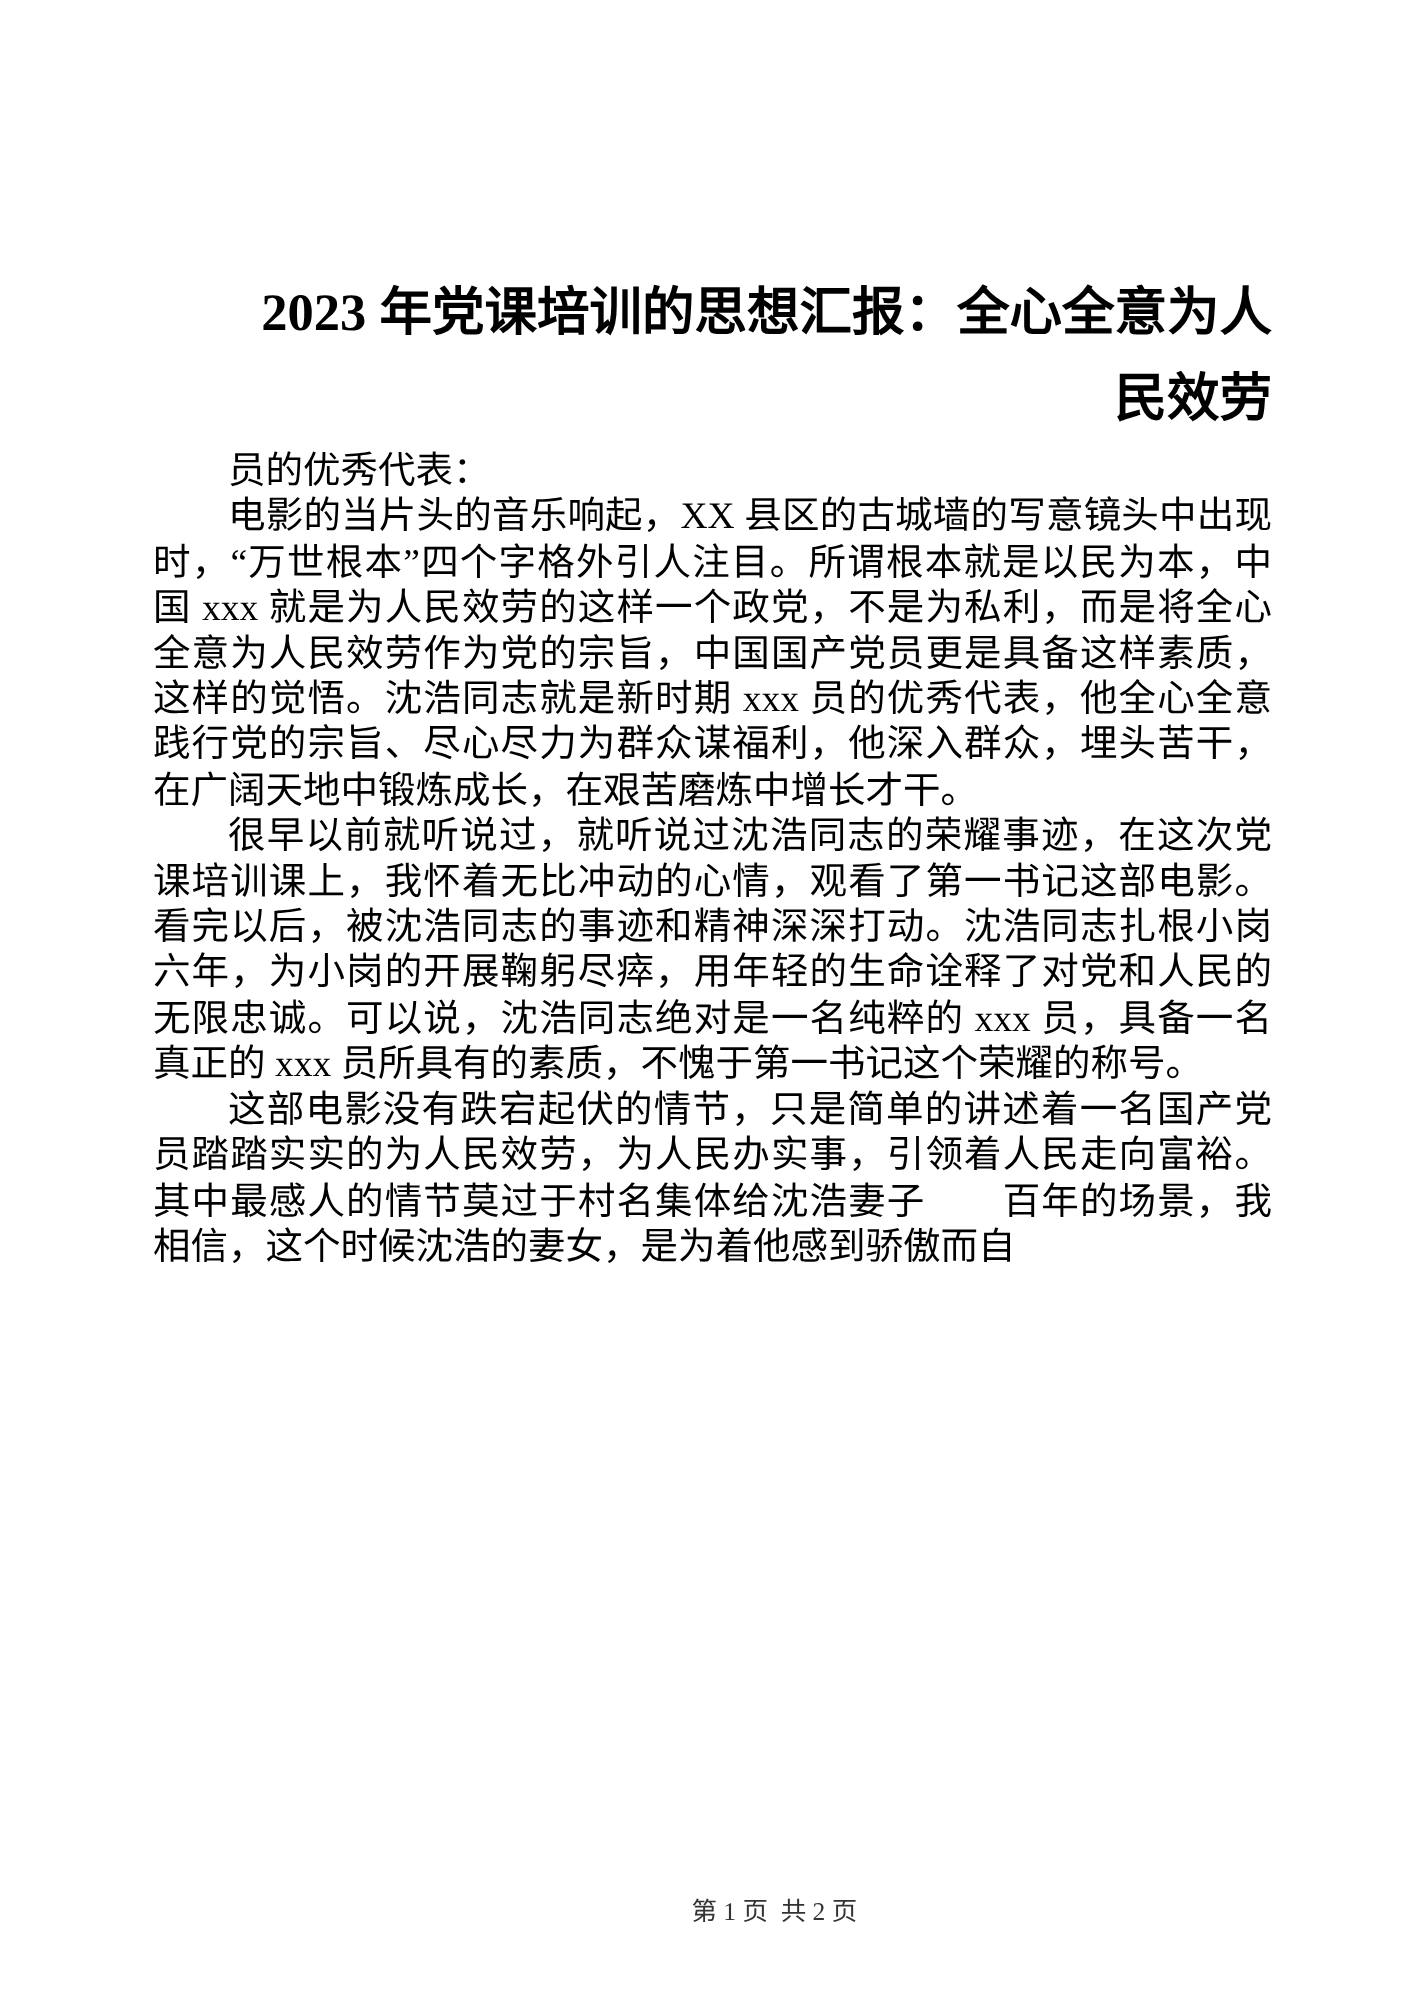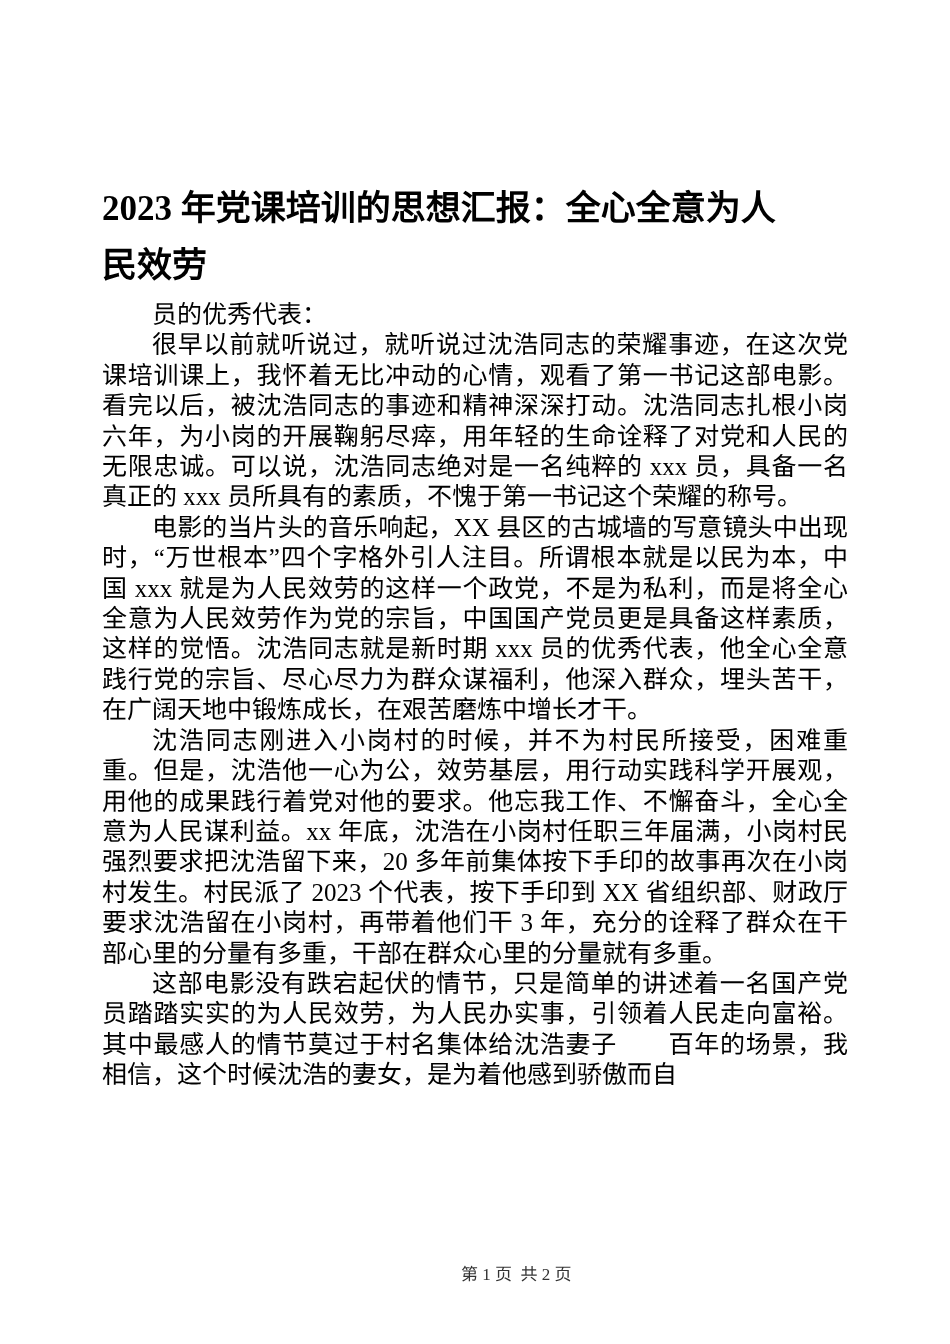--- a/index.html
+++ b/index.html
@@ -20,21 +20,21 @@
     position: absolute;
     left: 102px;
     top: 180px;
     width: 746px;
   }
   .doc-title {
     margin: 0 0 6px 0;
     font-size: 35px;
     font-weight: 700;
     line-height: 57px;
-    text-align: left;
+    text-align: right;
     white-space: pre-line; 
     color: #000000;
   }
   .doc-paragraph {
     margin: 0;
     font-size: 25px;
     line-height: 30.4px;
     text-align: justify;
     text-justify: inter-ideograph;
     text-indent: 2em;
@@ -52,22 +52,21 @@
   }
 </style>
 </head>
 <body>
 
 <div class="page">
   <div class="content">
     <h1 class="doc-title">2023 年党课培训的思想汇报：全心全意为人
 民效劳</h1>
     <p class="doc-paragraph">员的优秀代表：</p>
+    <p class="doc-paragraph">电影的当片头的音乐响起，XX 县区的古城墙的写意镜头中出现时，“万世根本”四个字格外引人注目。所谓根本就是以民为本，中国 xxx 就是为人民效劳的这样一个政党，不是为私利，而是将全心全意为人民效劳作为党的宗旨，中国国产党员更是具备这样素质，这样的觉悟。沈浩同志就是新时期 xxx 员的优秀代表，他全心全意践行党的宗旨、尽心尽力为群众谋福利，他深入群众，埋头苦干，在广阔天地中锻炼成长，在艰苦磨炼中增长才干。</p>
     <p class="doc-paragraph">很早以前就听说过，就听说过沈浩同志的荣耀事迹，在这次党课培训课上，我怀着无比冲动的心情，观看了第一书记这部电影。看完以后，被沈浩同志的事迹和精神深深打动。沈浩同志扎根小岗六年，为小岗的开展鞠躬尽瘁，用年轻的生命诠释了对党和人民的无限忠诚。可以说，沈浩同志绝对是一名纯粹的 xxx 员，具备一名真正的 xxx 员所具有的素质，不愧于第一书记这个荣耀的称号。</p>
-    <p class="doc-paragraph">电影的当片头的音乐响起，XX 县区的古城墙的写意镜头中出现时，“万世根本”四个字格外引人注目。所谓根本就是以民为本，中国 xxx 就是为人民效劳的这样一个政党，不是为私利，而是将全心全意为人民效劳作为党的宗旨，中国国产党员更是具备这样素质，这样的觉悟。沈浩同志就是新时期 xxx 员的优秀代表，他全心全意践行党的宗旨、尽心尽力为群众谋福利，他深入群众，埋头苦干，在广阔天地中锻炼成长，在艰苦磨炼中增长才干。</p>
-    <p class="doc-paragraph">沈浩同志刚进入小岗村的时候，并不为村民所接受，困难重重。但是，沈浩他一心为公，效劳基层，用行动实践科学开展观，用他的成果践行着党对他的要求。他忘我工作、不懈奋斗，全心全意为人民谋利益。xx 年底，沈浩在小岗村任职三年届满，小岗村民强烈要求把沈浩留下来，20 多年前集体按下手印的故事再次在小岗村发生。村民派了 2023 个代表，按下手印到 XX 省组织部、财政厅要求沈浩留在小岗村，再带着他们干 3 年，充分的诠释了群众在干部心里的分量有多重，干部在群众心里的分量就有多重。</p>
     <p class="doc-paragraph">这部电影没有跌宕起伏的情节，只是简单的讲述着一名国产党员踏踏实实的为人民效劳，为人民办实事，引领着人民走向富裕。其中最感人的情节莫过于村名集体给沈浩妻子　　百年的场景，我相信，这个时候沈浩的妻女，是为着他感到骄傲而自</p>
   </div>
 
   <div class="page-footer">
     <span>第 1 页  共 2 页</span>
   </div>
 </div>
 
 </body></html>

